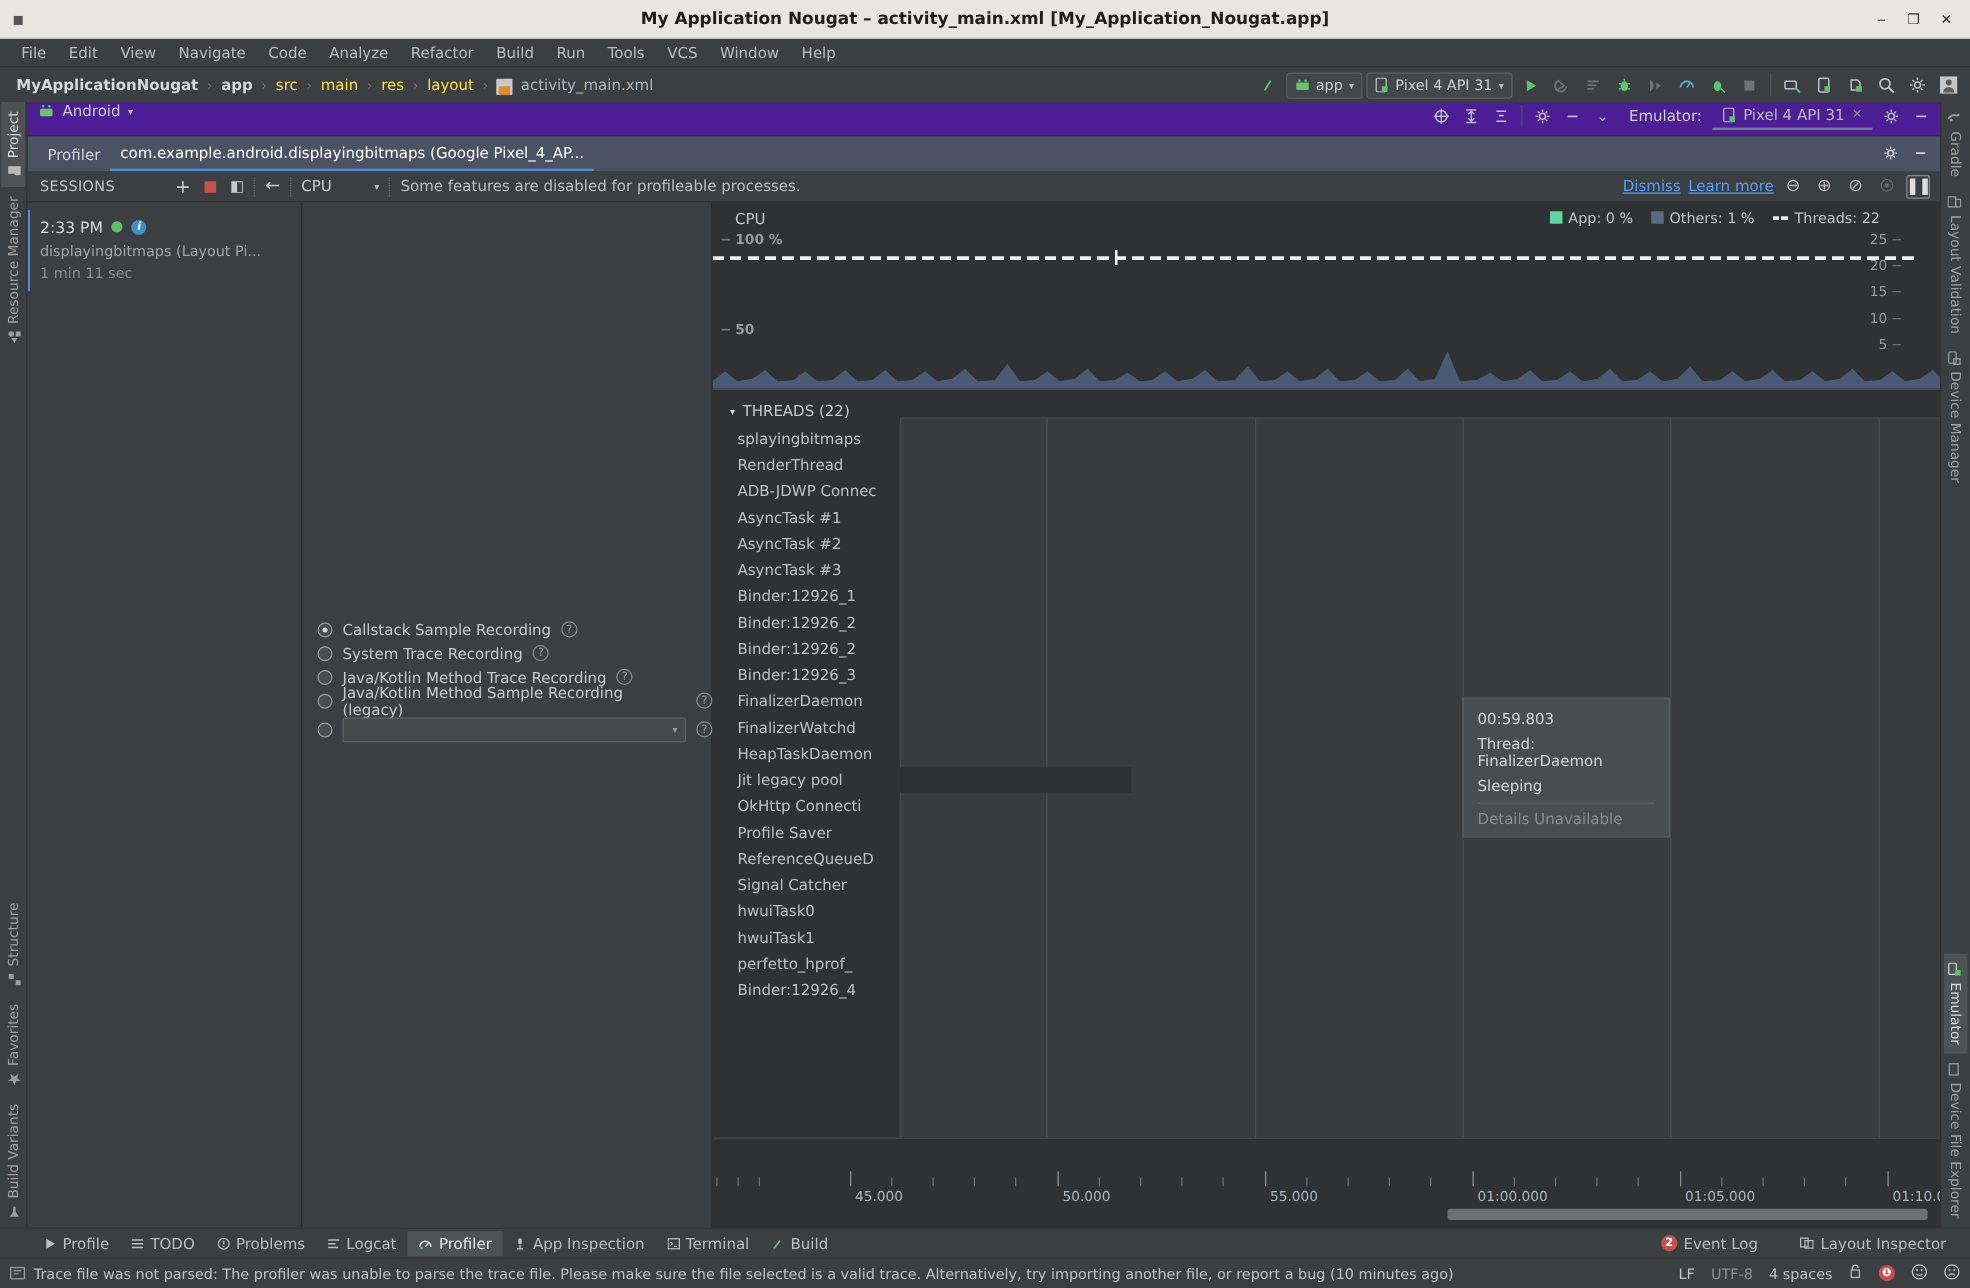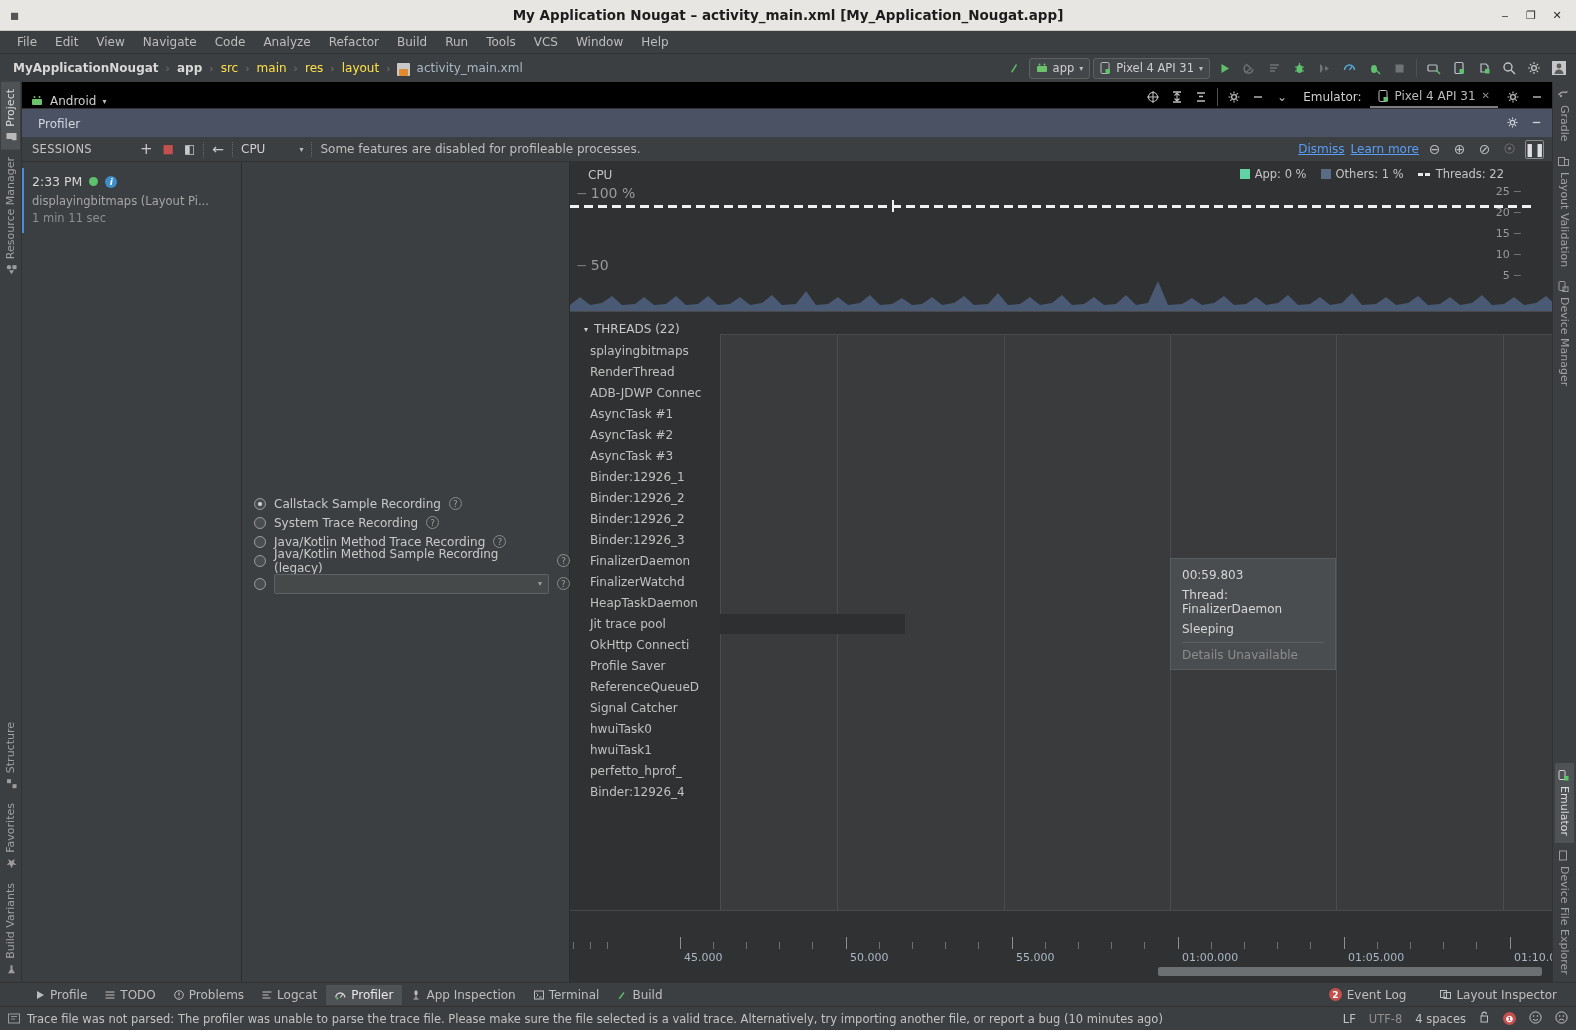--- a/index.html
+++ b/index.html
@@ -74,21 +74,21 @@
   .lrail .vtab { transform:rotate(180deg); }
   .rail-spacer{flex:1 1 auto;}
   .micon { width:11px; height:11px; display:inline-block; }
 
   
   .center { flex:1 1 auto; display:flex; flex-direction:column; min-width:0; min-height:0;
             background:#3c3f41; }
 
   
   .twheader {
-    height:27px; display:flex; align-items:flex-end; background:#000000; flex:0 0 27px;
+    height:27px; display:flex; align-items:flex-start; background:#4c1d95; flex:0 0 27px;
     padding-left:8px; border-bottom:1px solid #323232;
   }
   .twtitle { font-size:12px; color:#cfcfcf; display:flex; align-items:center; gap:6px;}
   .droparrow { font-size:8px; color:#bbb; }
   .twheader-right { margin-left:auto; display:flex; align-items:center; gap:2px; padding-right:4px;}
 
   .profilerbar {
     height:28px; background:#4b5263; display:flex; align-items:flex-end; flex:0 0 28px;
     padding-left:8px;
   }
@@ -139,21 +139,21 @@
   .combo .ca{ font-size:8px;color:#9a9a9a;}
   .btnrow{ display:flex;gap:9px;margin-top:24px;}
   .btn{ background:#4c5052;border:1px solid #5f6365;border-radius:3px;color:#cfcfcf;font-size:12px;
         padding:5px 12px; }
 
   
   .cpupane{ flex:1 1 auto; background:#2f3132; position:relative; min-width:0; overflow:hidden;}
 
   .cpuchart{ position:relative; height:150px; background:#2f3132; border-bottom:1px solid #4a4a4a;}
   .cpu-title{ position:absolute; left:18px; top:6px; font-size:12px;color:#c5c5c5;}
-  .axisL{ position:absolute; left:6px; font-size:14px; color:#9a9a9a; }
+  .axisL{ position:absolute; left:6px; font-size:11px; color:#9a9a9a;font-weight:bold; }
   .axisL .tick{ color:#777; margin-right:3px;}
   .legend{ position:absolute; right:48px; top:5px; display:flex; align-items:flex-start; gap:14px;
            font-size:11.5px; color:#c4c4c4;}
   .lg{ display:flex;align-items:center;gap:5px;}
   .sw{ width:10px;height:10px;display:inline-block;}
   .dashsw{ width:13px;height:3px;background:
      repeating-linear-gradient(to right,#e9e9e9 0 5px, transparent 5px 7px); }
   .axisR{ position:absolute; right:30px; font-size:11px;color:#9a9a9a; text-align:right;}
   .axisR .tk{ color:#777; margin-left:3px;}
   .threadline{ position:absolute; left:0; right:18px; height:3px; background:
@@ -474,20 +474,21 @@
           <div class="tbtn">
             <svg width="14" height="14" viewBox="0 0 14 14">
                 <path d="M3 7h8" stroke="#bdbdbd" stroke-width="1.4"></path>
               </svg>
           </div>
         </div>
       </div>
 
       <div class="profilerbar">
         <div class="pbtab">Profiler</div>
+        <div class="pbtab active">com.example.android.displayingbitmaps (Google Pixel_4_AP...</div>
         <div class="profilerbar-right">
           <div class="tbtn">
             <svg width="13" height="13" viewBox="0 0 14 14">
                 <circle cx="7" cy="7" r="2.4" fill="none" stroke="#d0d4da" stroke-width="1.3"></circle>
                 <path d="M7 1.5v2M7 10.5v2M1.5 7h2M10.5 7h2M3.2 3.2l1.4 1.4M9.4 9.4l1.4 1.4M10.8 3.2L9.4 4.6M4.6 9.4L3.2 10.8" stroke="#d0d4da" stroke-width="1.15"></path>
               </svg>
           </div>
           <div class="tbtn">
             <svg width="13" height="13" viewBox="0 0 14 14">
                 <path d="M3 7h8" stroke="#d0d4da" stroke-width="1.4"></path>
@@ -650,21 +651,21 @@
             <div class="trow">AsyncTask #1</div>
             <div class="trow">AsyncTask #2</div>
             <div class="trow">AsyncTask #3</div>
             <div class="trow">Binder:12926_1</div>
             <div class="trow">Binder:12926_2</div>
             <div class="trow">Binder:12926_2</div>
             <div class="trow">Binder:12926_3</div>
             <div class="trow">FinalizerDaemon</div>
             <div class="trow">FinalizerWatchd</div>
             <div class="trow">HeapTaskDaemon</div>
-            <div class="trow">Jit trace pool</div>
+            <div class="trow">Jit legacy pool</div>
             <div class="trow">OkHttp Connecti</div>
             <div class="trow">Profile Saver</div>
             <div class="trow">ReferenceQueueD</div>
             <div class="trow">Signal Catcher</div>
             <div class="trow">hwuiTask0</div>
             <div class="trow">hwuiTask1</div>
             <div class="trow">perfetto_hprof_</div>
             <div class="trow">Binder:12926_4</div>
           </div>
 

